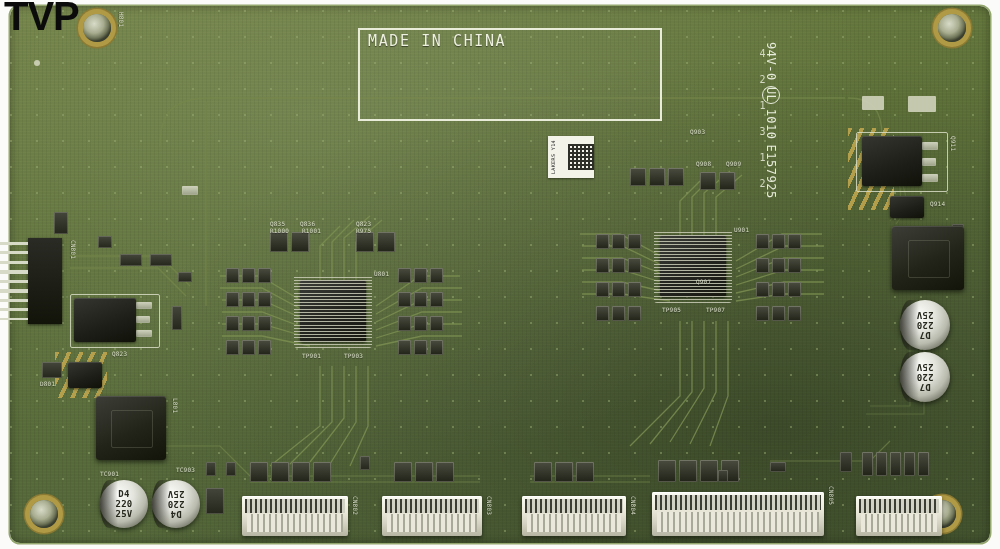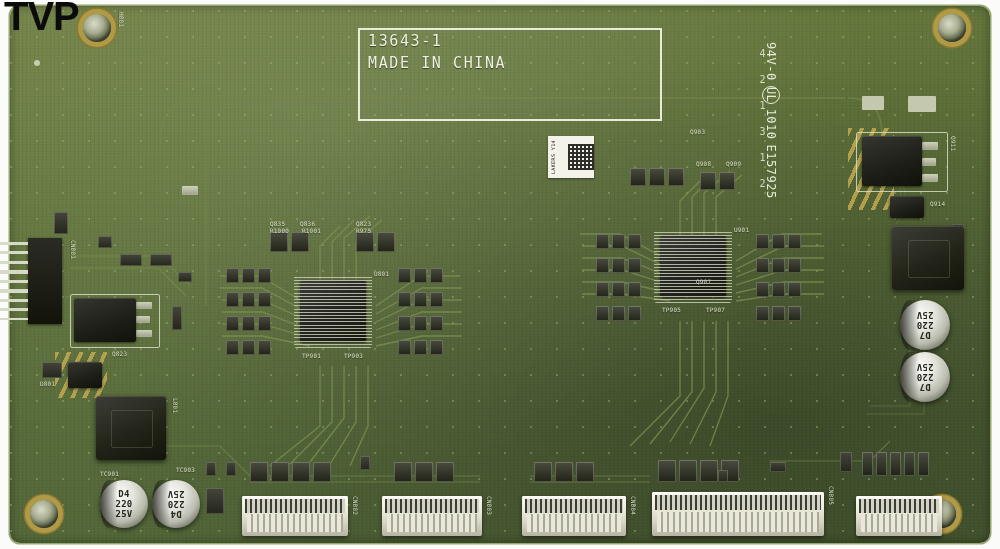--- a/index.html
+++ b/index.html
@@ -201,21 +201,20 @@
 
   <div class="goldtrace" style="left:55px;top:352px;width:52px;height:46px;"></div>
   <div class="goldtrace" style="left:848px;top:128px;width:46px;height:82px;"></div>
 
   <div class="hole" style="left:83px;top:14px;width:28px;height:28px;"></div>
   <div class="hole" style="left:938px;top:14px;width:28px;height:28px;"></div>
   <div class="hole" style="left:30px;top:500px;width:28px;height:28px;"></div>
   <div class="hole" style="left:928px;top:500px;width:28px;height:28px;"></div>
 
   <div class="silkbox">
-    <div class="ln">13643-1</div>
     <div class="ln">MADE IN CHINA</div>
   </div>
 
   <div class="ulwrap">
     <div class="ulrot">
       <span>94V-0</span>
       <span class="ulmark">UL</span>
       <span>1010</span>
       <span>E157925</span>
     </div>

